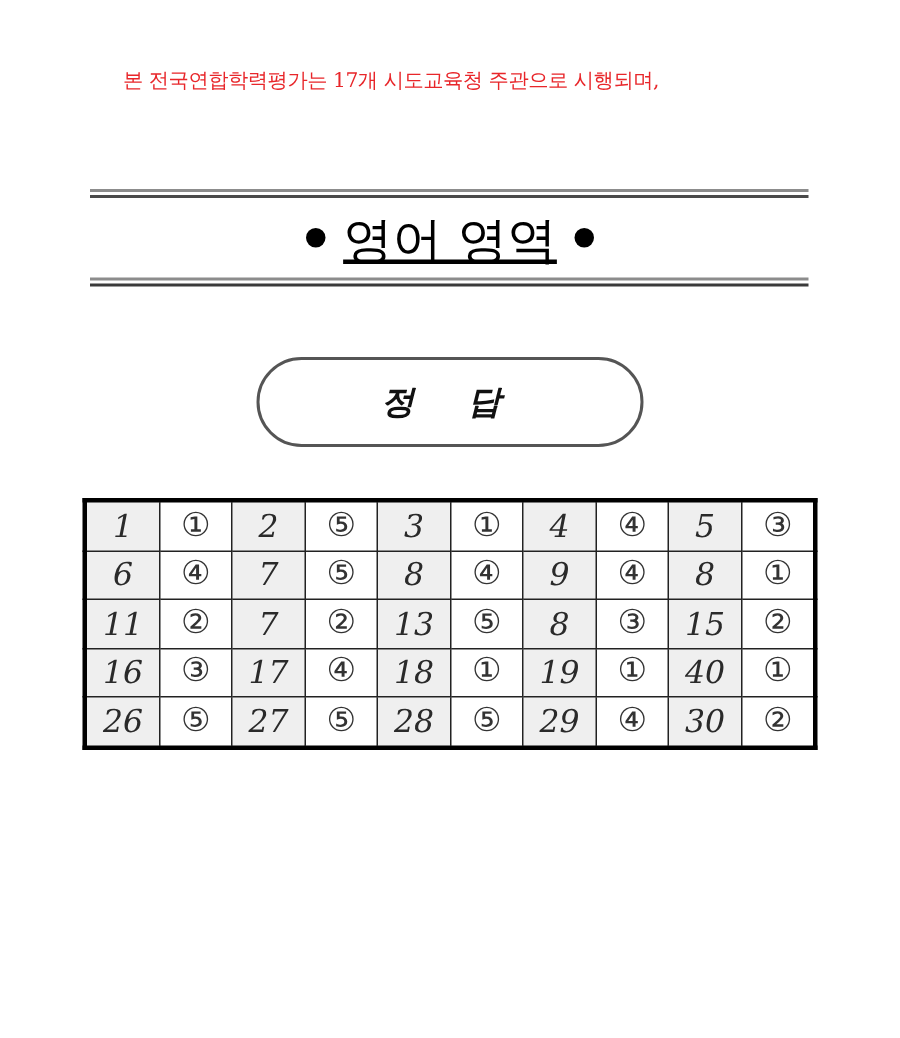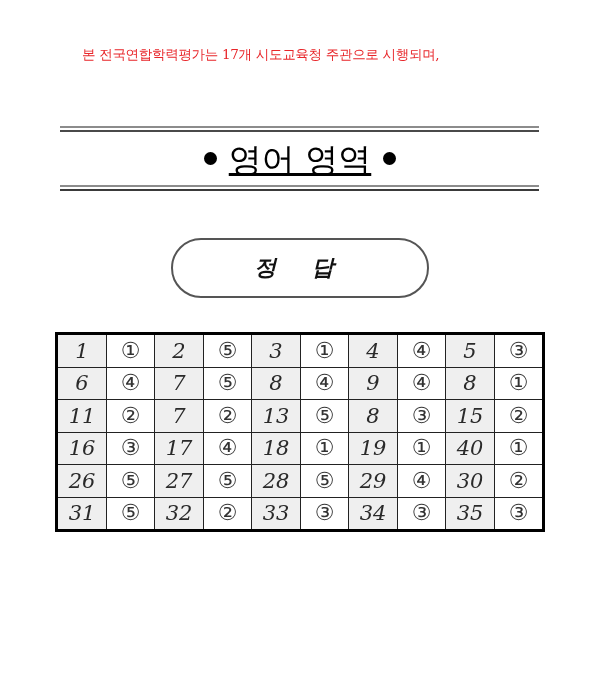--- a/index.html
+++ b/index.html
@@ -190,26 +190,14 @@
         <td class="a">⑤</td>
         <td class="q">27</td>
         <td class="a">⑤</td>
         <td class="q">28</td>
         <td class="a">⑤</td>
         <td class="q">29</td>
         <td class="a">④</td>
         <td class="q">30</td>
         <td class="a">②</td>
       </tr>
-      <tr>
-        <td class="q">31</td>
-        <td class="a">⑤</td>
-        <td class="q">32</td>
-        <td class="a">②</td>
-        <td class="q">33</td>
-        <td class="a">③</td>
-        <td class="q">34</td>
-        <td class="a">③</td>
-        <td class="q">35</td>
-        <td class="a">③</td>
-      </tr>
     </tbody>
 </table>
 
 </body></html>

